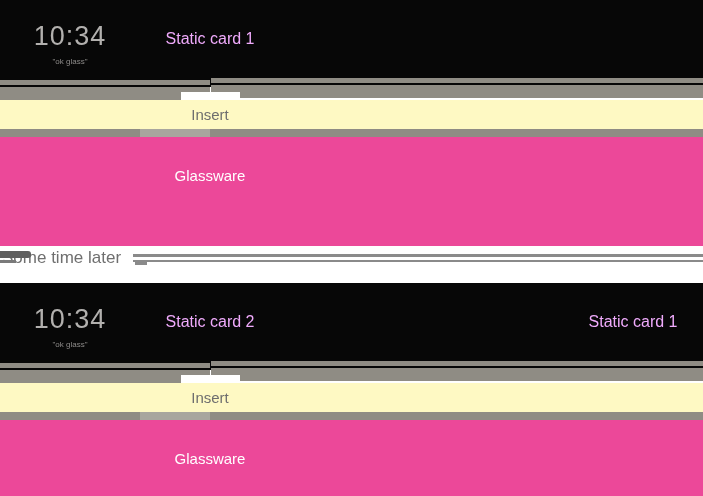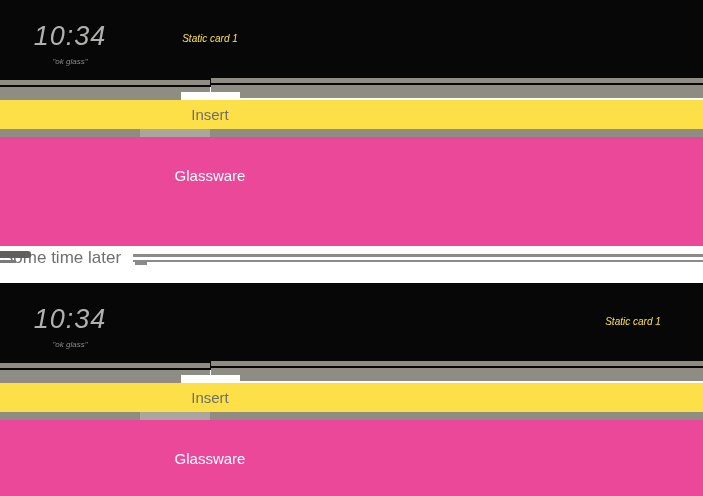--- a/index.html
+++ b/index.html
@@ -5,39 +5,39 @@
   html,body{margin:0;padding:0;background:#ffffff;}
   .canvas{
     position:relative;width:703px;height:496px;overflow:hidden;
     background:#ffffff;
     font-family:"Liberation Sans","DejaVu Sans",sans-serif;
   }
   .scene{position:absolute;left:0;width:703px;}
   .abs{position:absolute;}
 
   
-  .timeline-strip{left:0;top:0;width:703px;height:87px;background:#070707;font-style:italic;}
+  .timeline-strip{left:0;top:0;width:703px;height:87px;background:#070707;}
   .home-card{position:absolute;left:0;top:0;width:140px;height:77px;}
   .clock{position:absolute;left:0;top:21px;width:140px;text-align:center;
          font-size:27px;font-weight:200;letter-spacing:1px;color:#b2b0ae;}
   .hotword{position:absolute;left:0;top:57px;width:140px;text-align:center;
            font-size:8px;color:#8d8b89;}
   .card-label{position:absolute;top:0;height:77px;width:140px;display:flex;
               align-items:center;justify-content:center;
-              font-size:10px;color:#fde047;}
+              font-size:16px;color:#f0abfc;}
 
   
   .bar{background:#8f8c84;}
   .bar-light{background:#a8a69e;}
   .thin-l{left:0;top:80px;width:210px;height:5px;}
   .thin-r{left:211px;top:78px;width:492px;height:5px;}
   .med-l{left:0;top:87px;width:210px;height:13px;}
   .med-r{left:211px;top:85px;width:492px;height:13px;}
   .insert-notch{left:181px;top:92px;width:59px;height:8px;background:#ffffff;}
-  .insert-strip{left:0;top:100px;width:703px;height:29px;background:#fde047;}
+  .insert-strip{left:0;top:100px;width:703px;height:29px;background:#fef9c3;}
   .insert-label{position:absolute;left:140px;top:0;width:140px;height:29px;
                 display:flex;align-items:center;justify-content:center;
                 font-size:15px;color:#6e6e6e;}
   .bot-l{left:0;top:129px;width:140px;height:8px;}
   .bot-m{left:140px;top:129px;width:70px;height:8px;}
   .bot-r{left:210px;top:129px;width:493px;height:8px;}
 
   
   .glassware-card{left:0;top:137px;width:703px;background:#ec4899;}
   .gw-h1{height:109px;}
@@ -95,20 +95,21 @@
   <div class="abs rule-top"></div>
   <div class="abs rule-bottom"></div>
   <div class="abs rule-dash"></div>
 
   <section class="scene" style="top:283px;height:213px;">
     <div class="abs timeline-strip">
       <div class="home-card">
         <div class="clock">10:34</div>
         <div class="hotword">"ok glass"</div>
       </div>
+      <div class="card-label" style="left:140px;">Static card 2</div>
       <div class="card-label" style="left:563px;">Static card 1</div>
     </div>
 
     <div class="abs bar thin-l"></div>
     <div class="abs bar thin-r"></div>
     <div class="abs bar med-l"></div>
     <div class="abs bar med-r"></div>
     <div class="abs insert-notch"></div>
 
     <div class="abs insert-strip">

